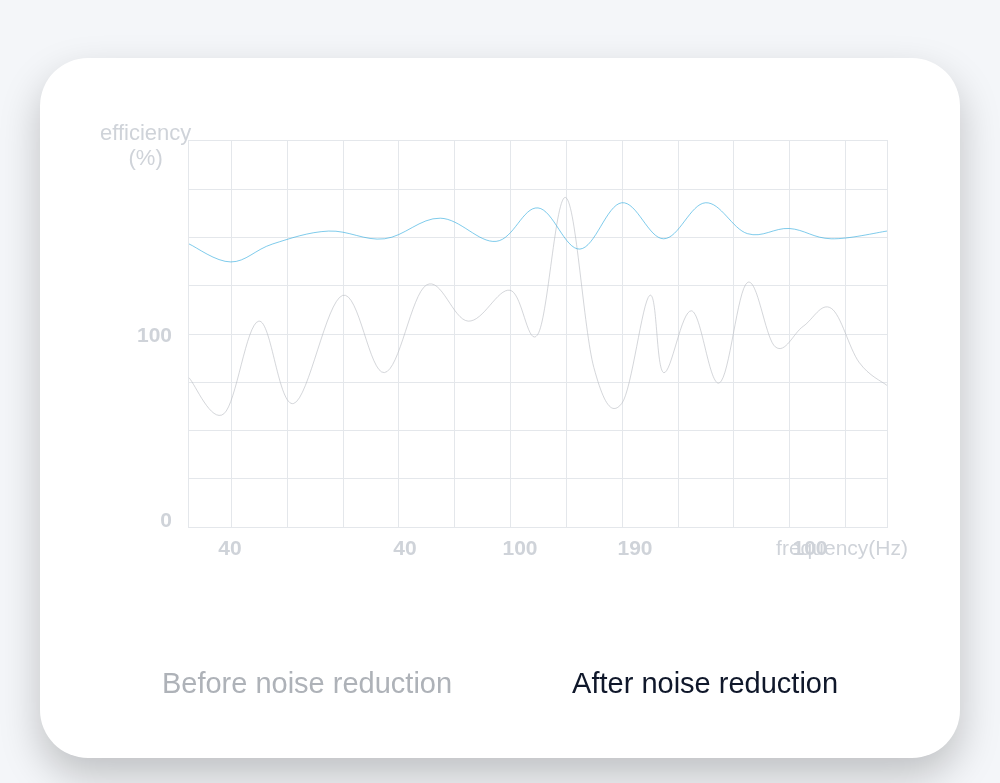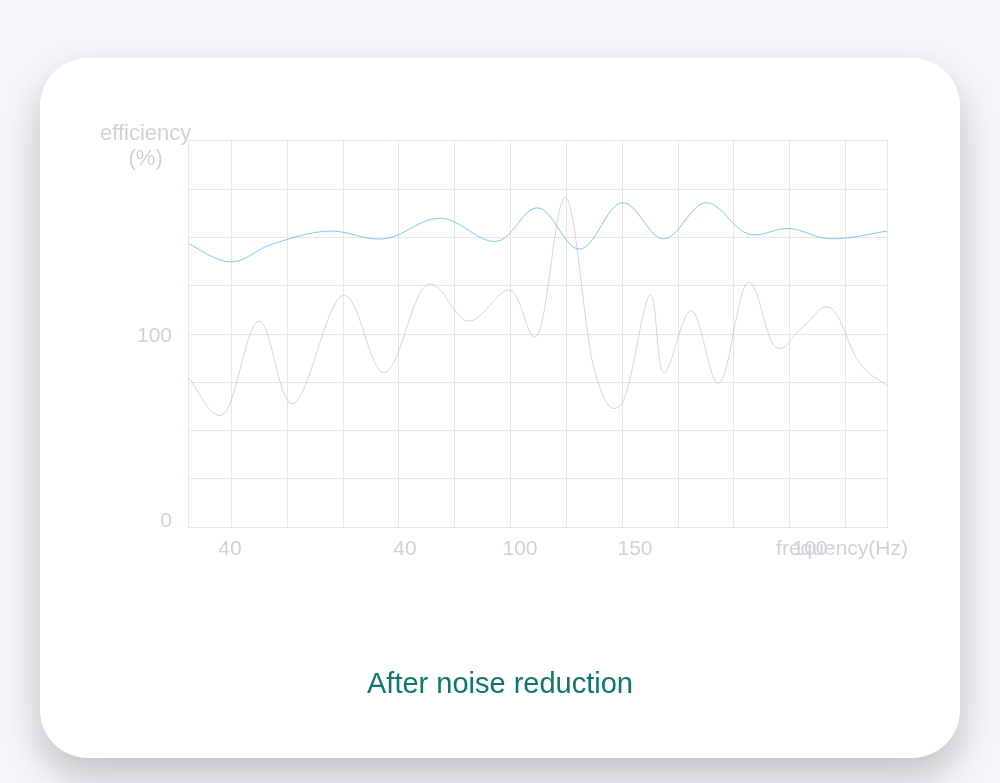--- a/index.html
+++ b/index.html
@@ -42,21 +42,21 @@
       right: 12px;
       bottom: 18px;
       color: #cfd3d9;
       font-size: 21px;
       font-weight: 300;
     }
     .y-tick, .x-tick {
       position: absolute;
       color: #cfd3d9;
       font-size: 21px;
-      font-weight: 400;
+      font-weight: 700;
     }
     .y-tick { left: 42px; text-align: right; width: 50px; }
     .x-tick { bottom: 18px; transform: translateX(-50%); }
     .plot-area {
       position: absolute;
       left: 108px;
       top: 22px;
       right: 32px;
       bottom: 50px;
       border: 1px solid #e4e7eb;
@@ -69,21 +69,21 @@
       position: absolute;
       left: 0; right: 0;
       bottom: 58px;
       display: flex;
       justify-content: center;
       gap: 120px;
       font-size: 29px;
       font-weight: 300;
     }
     .legend .before { color: #aeb2b8; }
-    .legend .after  { color: #0f766e; }
+    .legend .after  { color: #0f172a; }
   </style>
 </head>
 <body>
 
 <div class="card">
 
   <div class="chart-wrap">
 
     <div class="axis-title-y">
       <span>efficiency</span><br>
@@ -117,23 +117,24 @@
 
       <svg class="curves" viewBox="0 0 100 100" preserveAspectRatio="none">
         <path id="curve-before" fill="none" stroke="#b7bbc1" stroke-width="0.6" vector-effect="non-scaling-stroke" stroke-linejoin="round" d="M 0 61.333333333333336 C 0.8999999999999999 63.013333333333335, 3.2 73.30666666666667, 5 70.66666666666667 C 6.8 68.02666666666667, 8.2 47.14666666666667, 10 46.666666666666664 C 11.8 46.18666666666666, 12.84 69.2, 15 68 C 17.16 66.8, 19.66 41.44, 22 40 C 24.34 38.56, 25.84 60.480000000000004, 28 60 C 30.16 59.519999999999996, 31.84 39.73333333333333, 34 37.33333333333333 C 36.16 34.93333333333333, 37.84 46.42666666666666, 40 46.666666666666664 C 42.16 46.906666666666666, 44.2 38.06666666666667, 46 38.66666666666667 C 47.8 39.26666666666667, 48.56 54.32, 50 50 C 51.44 45.68, 52.56 13.106666666666658, 54 14.666666666666657 C 55.44 16.226666666666656, 56.56 49.06666666666666, 58 58.666666666666664 C 59.44 68.26666666666667, 60.56 71.36, 62 68 C 63.44 64.64, 64.92 41.44, 66 40 C 67.08 38.56, 66.92 59.28, 68 60 C 69.08 60.72, 70.56 43.519999999999996, 72 43.99999999999999 C 73.44 44.47999999999999, 74.56 63.986666666666665, 76 62.666666666666664 C 77.44 61.346666666666664, 78.56 38.34666666666667, 80 36.66666666666667 C 81.44 34.98666666666667, 82.56 51.29333333333334, 84 53.333333333333336 C 85.44 55.373333333333335, 86.56 49.8, 88 48 C 89.44 46.2, 90.56 41.653333333333336, 92 43.333333333333336 C 93.44 45.013333333333335, 94.56 53.73333333333333, 96 57.33333333333333 C 97.44 60.93333333333333, 99.28 62.25333333333334, 100 63.333333333333336"></path>
         <path id="curve-after" fill="none" stroke="#29a7dd" stroke-width="0.6" vector-effect="non-scaling-stroke" stroke-linejoin="round" d="M 0 26.66666666666667 C 1.08 27.50666666666667, 3.84 31.33333333333333, 6 31.33333333333333 C 8.16 31.33333333333333, 9.48 28.106666666666673, 12 26.66666666666667 C 14.52 25.22666666666667, 17.12 23.57333333333333, 20 23.33333333333333 C 22.88 23.093333333333327, 25.12 25.933333333333326, 28 25.33333333333333 C 30.88 24.73333333333333, 33.12 19.88, 36 20 C 38.88 20.12, 41.48 26.48, 44 26 C 46.52 25.52, 47.84 16.97333333333333, 50 17.33333333333333 C 52.16 17.693333333333328, 53.84 28.24, 56 28 C 58.16 27.76, 59.84 16.48, 62 16 C 64.16 15.52, 65.84 25.33333333333333, 68 25.33333333333333 C 70.16 25.33333333333333, 71.84 16.24, 74 16 C 76.16 15.760000000000002, 77.84 22.8, 80 24 C 82.16 25.2, 83.84 22.426666666666673, 86 22.66666666666667 C 88.16 22.90666666666667, 89.48 25.21333333333333, 92 25.33333333333333 C 94.52 25.453333333333326, 98.56 23.693333333333328, 100 23.33333333333333"></path>
       </svg>
     </div>
 
     <div class="x-tick" style="left:150px">40</div>
     <div class="x-tick" style="left:325px">40</div>
     <div class="x-tick" style="left:440px">100</div>
-    <div class="x-tick" style="left:555px">150</div>
+    <div class="x-tick" style="left:555px">190</div>
     <div class="x-tick" style="left:730px">100</div>
 
     <div class="axis-title-x">frequency(Hz)</div>
   </div>
 
   <div class="legend">
+    <span class="before">Before noise reduction</span>
     <span class="after">After noise reduction</span>
   </div>
 
 </div>
 
 </body></html>

